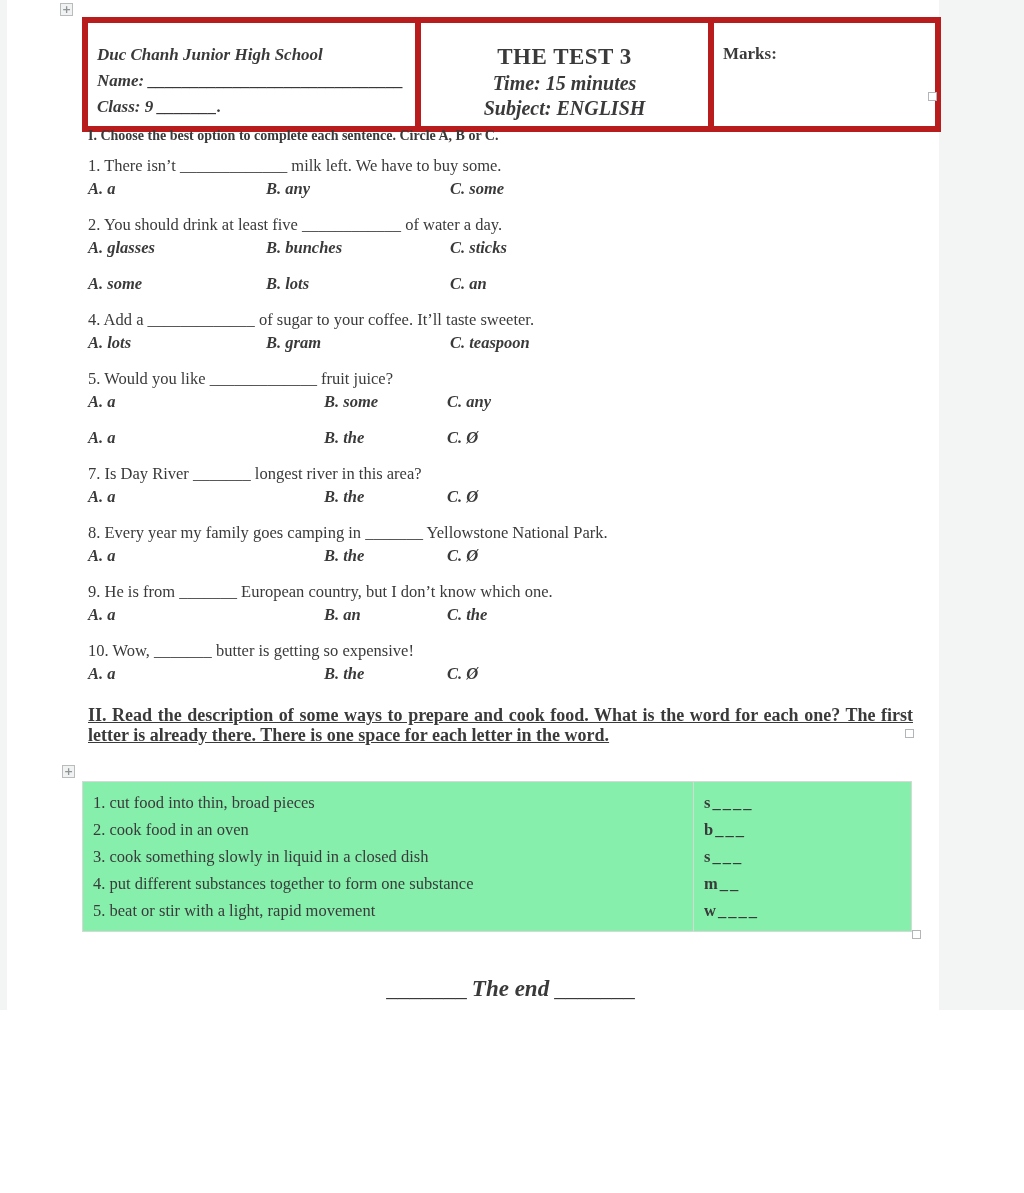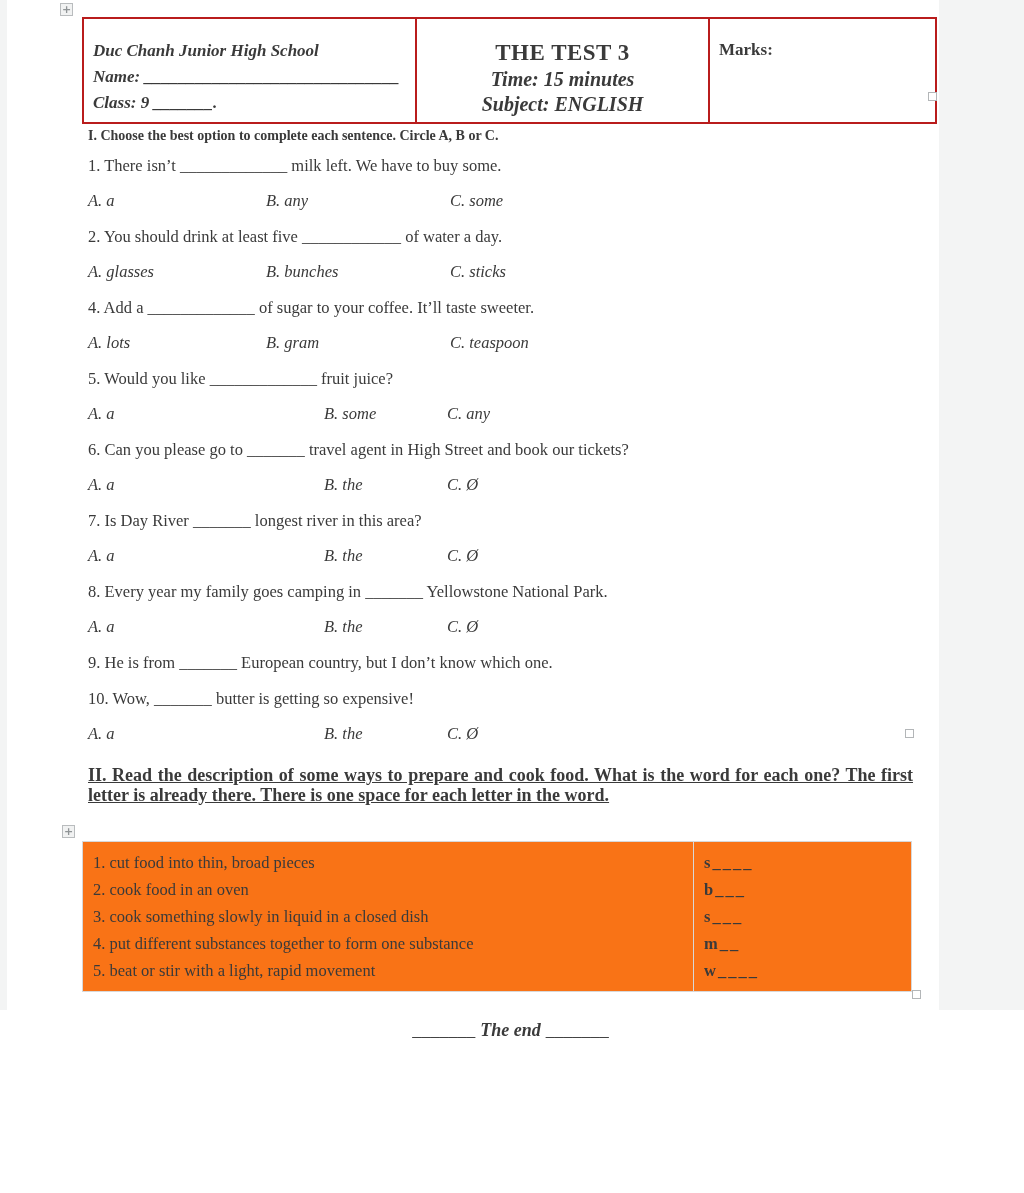--- a/index.html
+++ b/index.html
@@ -6,48 +6,48 @@
   .canvas{
     position:relative;width:1024px;height:1193px;background:#ffffff;overflow:hidden;
     font-family:"Liberation Serif","DejaVu Serif",serif;color:#3a3a3a;
   }
   .edge{position:absolute;background:#f3f4f4;}
   .edge-left{left:0;top:0;width:7px;height:1010px;}
   .edge-right{left:939px;top:0;width:85px;height:1010px;}
 
   
   .header-table{position:absolute;left:82px;top:17px;width:853px;border-collapse:collapse;table-layout:fixed;}
-  .header-table td{border:2px solid #b91c1c;vertical-align:top;padding:19px 9px 5px;}
+  .header-table td{border:6px solid #b91c1c;vertical-align:top;padding:19px 9px 5px;}
   .hcell-left{font-weight:bold;font-style:italic;font-size:17px;line-height:26px;}
   .hcell-mid{text-align:center;}
   .test-title{font-weight:bold;font-size:23px;line-height:29px;letter-spacing:.5px;}
   .test-sub{font-weight:bold;font-size:20px;line-height:25px;font-style:italic;}
   .marks-label{font-weight:bold;font-size:17px;line-height:24px;}
 
   
   .content{position:absolute;left:88px;top:124px;width:845px;}
   .sec-title{font-weight:bold;font-size:14px;line-height:23px;margin:0 0 7px;}
   .question{margin:0 0 13px;}
   .q-text{font-size:16.5px;line-height:23px;}
-  .q-opts{font-weight:normal;font-style:italic;font-size:16.5px;line-height:23px;margin-top:12px;}
+  .q-opts{font-weight:bold;font-style:italic;font-size:16.5px;line-height:23px;}
   .opt{display:inline-block;}
   .narrow .opt-a{width:178px;}  .narrow .opt-b{width:184px;}
   .wide   .opt-a{width:236px;}  .wide   .opt-b{width:123px;}
 
   .sec2-title{font-weight:bold;font-size:18px;line-height:20px;margin:20px 0 16px;width:825px;text-align:justify;text-decoration:underline;}
 
   
   .task-wrap{position:relative;margin:36px 0 0 -6px;width:830px;}
-  .task-table{width:830px;border-collapse:collapse;background:#f97316;}
+  .task-table{width:830px;border-collapse:collapse;background:#86efac;}
   .task-table td{border:1px solid #d8d8d8;vertical-align:top;padding:7px 10px;}
   .td-items{width:590px;}
   .item-line{font-size:16.5px;line-height:27px;}
   .ans-line{font-weight:bold;font-size:16.5px;line-height:27px;letter-spacing:2px;}
 
-  .end-line{margin-top:28px;text-align:center;font-size:18px;}
+  .end-line{margin-top:44px;text-align:center;font-size:23px;}
   .end-label{font-weight:bold;font-style:italic;margin:0 5px;}
 
   
   .anchor-icon{
     position:absolute;width:13px;height:13px;border:1px solid #b9bcbe;background:#f1f2f2;
     color:#8f9496;font:bold 11px/12px "DejaVu Sans",sans-serif;text-align:center;box-sizing:border-box;
   }
   .anchor-top{left:60px;top:3px;}
   .anchor-task{left:-20px;top:-16px;}
   .handle{position:absolute;width:7px;height:7px;border:1px solid #b3b6b8;background:#fff;box-sizing:content-box;}
@@ -103,38 +103,40 @@
     </div>
 
     <div class="question">
       <div class="q-text">2. You should drink at least five ____________ of water a day.</div>
       <div class="q-opts narrow">
         <span class="opt opt-a">A. glasses</span><span class="opt opt-b">B. bunches</span><span class="opt opt-c">C. sticks</span>
       </div>
     </div>
 
     <div class="question">
+      <div class="q-opts narrow">
+        <span class="opt opt-a">A. some</span><span class="opt opt-b">B. lots</span><span class="opt opt-c">C. an</span>
+      </div>
     </div>
 
     <div class="question">
       <div class="q-text">4. Add a _____________ of sugar to your coffee. It’ll taste sweeter.</div>
       <div class="q-opts narrow">
         <span class="opt opt-a">A. lots</span><span class="opt opt-b">B. gram</span><span class="opt opt-c">C. teaspoon</span>
       </div>
     </div>
 
     <div class="question">
       <div class="q-text">5. Would you like _____________ fruit juice?</div>
       <div class="q-opts wide">
         <span class="opt opt-a">A. a</span><span class="opt opt-b">B. some</span><span class="opt opt-c">C. any</span>
       </div>
     </div>
 
     <div class="question">
-      <div class="q-text">6. Can you please go to _______ travel agent in High Street and book our tickets?</div>
       <div class="q-opts wide">
         <span class="opt opt-a">A. a</span><span class="opt opt-b">B. the</span><span class="opt opt-c">C. Ø</span>
       </div>
     </div>
 
     <div class="question">
       <div class="q-text">7. Is Day River _______ longest river in this area?</div>
       <div class="q-opts wide">
         <span class="opt opt-a">A. a</span><span class="opt opt-b">B. the</span><span class="opt opt-c">C. Ø</span>
       </div>
@@ -142,20 +144,23 @@
 
     <div class="question">
       <div class="q-text">8. Every year my family goes camping in _______ Yellowstone National Park.</div>
       <div class="q-opts wide">
         <span class="opt opt-a">A. a</span><span class="opt opt-b">B. the</span><span class="opt opt-c">C. Ø</span>
       </div>
     </div>
 
     <div class="question">
       <div class="q-text">9. He is from _______ European country, but I don’t know which one.</div>
+      <div class="q-opts wide">
+        <span class="opt opt-a">A. a</span><span class="opt opt-b">B. an</span><span class="opt opt-c">C. the</span>
+      </div>
     </div>
 
     <div class="question">
       <div class="q-text">10. Wow, _______ butter is getting so expensive!</div>
       <div class="q-opts wide">
         <span class="opt opt-a">A. a</span><span class="opt opt-b">B. the</span><span class="opt opt-c">C. Ø</span>
       </div>
     </div>
 
     <p class="sec2-title">II. Read the description of some ways to prepare and cook food. What is the word for each one? The first letter is already there. There is one space for each letter in the word.</p>

